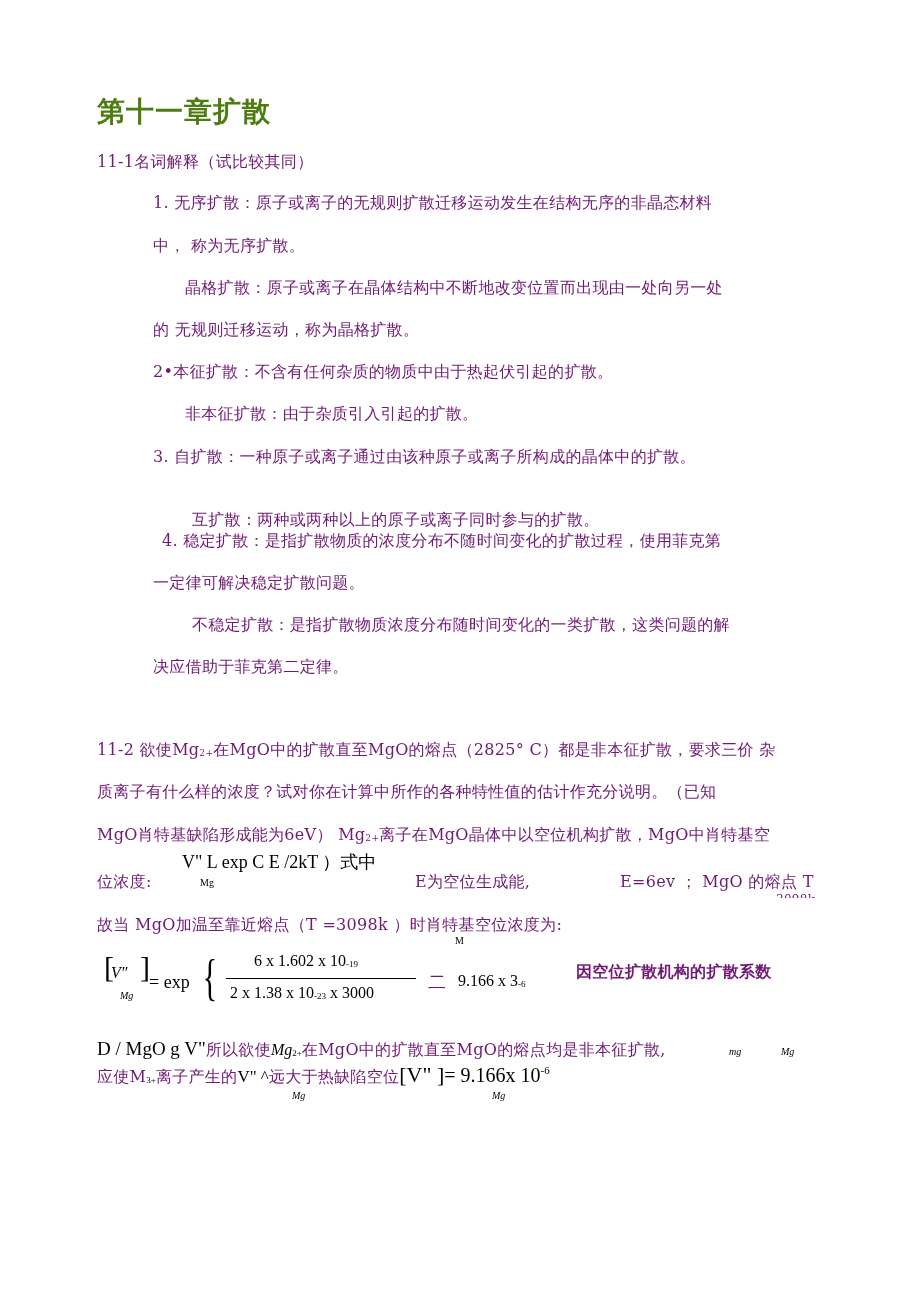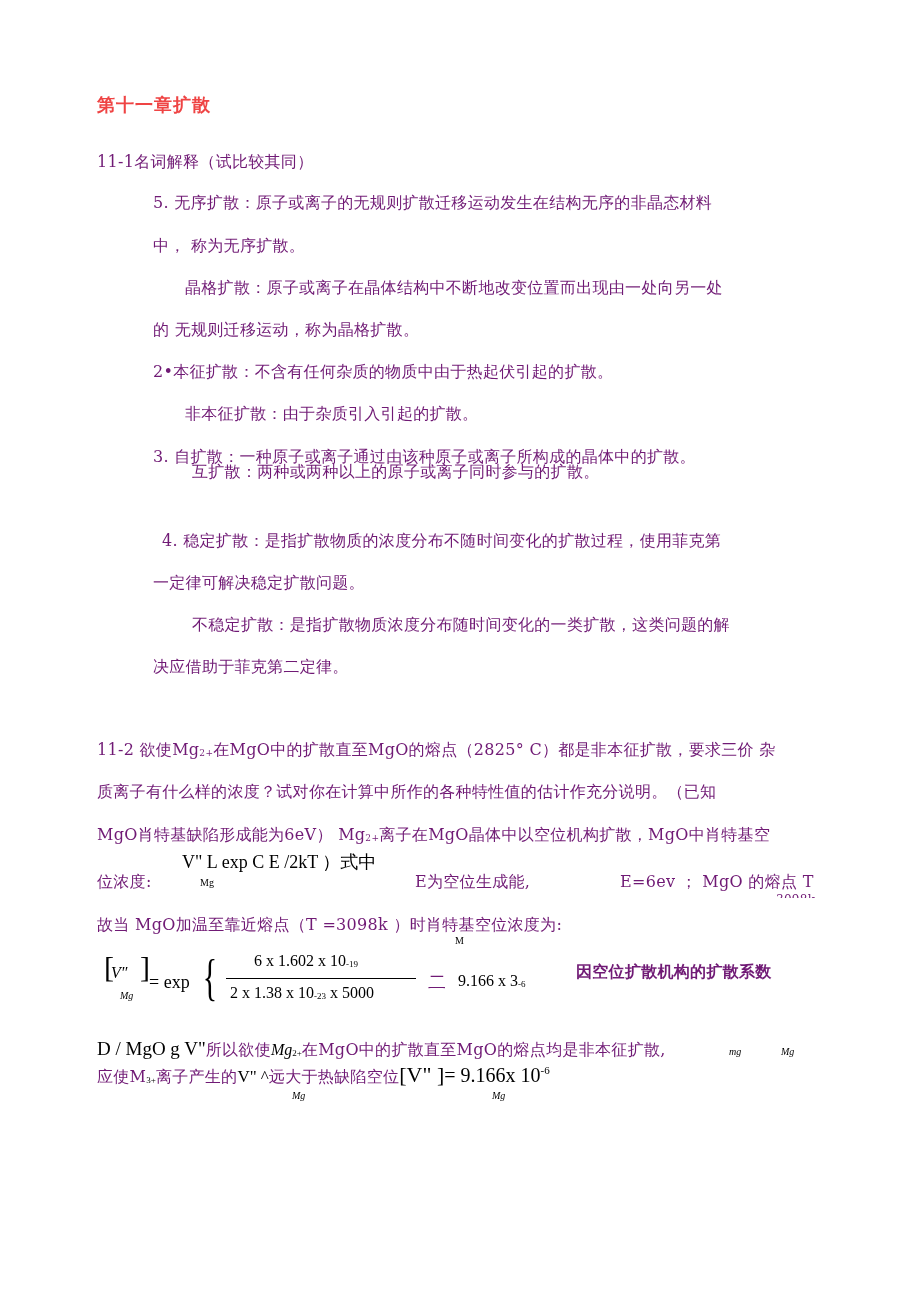--- a/index.html
+++ b/index.html
@@ -10,47 +10,47 @@
     body {
       width: 920px;
       height: 1300px;
       position: relative;
       overflow: hidden;
       color: #111111;
       font-family: "DejaVu Serif", "Liberation Serif", serif;
     }
     .abs { position: absolute; white-space: nowrap; }
     .cjk { font-family: "DejaVu Serif", "Liberation Serif", serif; font-size: 16px; color: #701a75; letter-spacing: 0.3px; }
-    .title { font-family: "DejaVu Sans", "Liberation Sans", sans-serif; font-weight: bold; font-size: 18px; color: #ef4444; letter-spacing: 1px; }
+    .title { font-family: "DejaVu Sans", "Liberation Sans", sans-serif; font-weight: bold; font-size: 28px; color: #4d7c0f; letter-spacing: 1px; }
     .math { font-family: "Liberation Serif", "DejaVu Serif", serif; color: #000; }
     .sub { font-size: 9px; vertical-align: -1px; }
     .tiny { font-size: 10px; }
     .it { font-style: italic; }
     .bracket-big { font-family: "Liberation Serif", serif; font-size: 30px; line-height: 1; }
     .brace { font-family: "Liberation Serif", serif; font-size: 50px; line-height: 1; transform: scaleX(0.6); display: inline-block; }
     .frac-line { position: absolute; height: 1px; background: #000; }
   </style>
 </head>
 <body>
 
 <div class="abs title" style="left:97px; top:93px;">第十一章扩散</div>
 
 <div class="abs cjk" style="left:97px; top:152px;">11-1名词解释（试比较其同）</div>
 
-<div class="abs cjk" style="left:153px; top:193px;">5. 无序扩散：原子或离子的无规则扩散迁移运动发生在结构无序的非晶态材料</div>
+<div class="abs cjk" style="left:153px; top:193px;">1. 无序扩散：原子或离子的无规则扩散迁移运动发生在结构无序的非晶态材料</div>
 <div class="abs cjk" style="left:153px; top:236px;">中，  称为无序扩散。</div>
 
 <div class="abs cjk" style="left:185px; top:278px;">晶格扩散：原子或离子在晶体结构中不断地改变位置而出现由一处向另一处</div>
 <div class="abs cjk" style="left:153px; top:320px;">的 无规则迁移运动，称为晶格扩散。</div>
 
 <div class="abs cjk" style="left:153px; top:362px;">2•本征扩散：不含有任何杂质的物质中由于热起伏引起的扩散。</div>
 <div class="abs cjk" style="left:185px; top:404px;">非本征扩散：由于杂质引入引起的扩散。</div>
 
 <div class="abs cjk" style="left:153px; top:447px;">3.   自扩散：一种原子或离子通过由该种原子或离子所构成的晶体中的扩散。</div>
-<div class="abs cjk" style="left:192px; top:462px;text-align:center;">互扩散：两种或两种以上的原子或离子同时参与的扩散。</div>
+<div class="abs cjk" style="left:192px; top:510px;text-align:center;">互扩散：两种或两种以上的原子或离子同时参与的扩散。</div>
 
 <div class="abs cjk" style="left:162px; top:531px;">4. 稳定扩散：是指扩散物质的浓度分布不随时间变化的扩散过程，使用菲克第</div>
 <div class="abs cjk" style="left:153px; top:573px;">一定律可解决稳定扩散问题。</div>
 
 <div class="abs cjk" style="left:192px; top:615px;">不稳定扩散：是指扩散物质浓度分布随时间变化的一类扩散，这类问题的解</div>
 <div class="abs cjk" style="left:153px; top:657px;">决应借助于菲克第二定律。</div>
 
 <div class="abs cjk" style="left:97px; top:740px;">
   <span>11-2 欲使Mg</span><span class="sub">2+</span><span>在MgO中的扩散直至MgO的熔点（2825° C）都是非本征扩散，要求三价 杂</span>
 </div>
@@ -76,21 +76,21 @@
 <div class="abs math" style="left:104px; top:950px; width:700px; height:70px;">
   <span class="abs bracket-big" style="left:0; top:2px;">[</span>
   <span class="abs it" style="left:7px; top:14px; font-size:16px;">V″</span>
   <span class="abs it" style="left:16px; top:40px; font-size:10px;">Mg</span>
   <span class="abs bracket-big" style="left:36px; top:2px;">]</span>
   <span class="abs" style="left:45px; top:22px; font-size:18px;text-align:center;">= exp</span>
   <span class="abs brace" style="left:94px; top:2px;">{</span>
 
   <span class="abs" style="left:150px; top:2px; font-size:16px;"><span>6 x 1.602 x 10</span><span class="sub">-19</span></span>
   <div class="frac-line" style="left:122px; top:28px; width:190px;"></div>
-  <span class="abs" style="left:126px; top:34px; font-size:16px;"><span>2 x 1.38 x 10</span><span class="sub">-23</span><span> x 5000</span></span>
+  <span class="abs" style="left:126px; top:34px; font-size:16px;"><span>2 x 1.38 x 10</span><span class="sub">-23</span><span> x 3000</span></span>
 
   <span class="abs cjk" style="left:324px; top:20px; font-size:18px;">二</span>
   <span class="abs" style="left:354px; top:22px; font-size:16px;"><span>9.166 x 3</span><span class="sub">-6</span></span>
   <span class="abs cjk" style="left:472px; top:12px;font-weight:bold;">因空位扩散机构的扩散系数</span>
 </div>
 
 <div class="abs" style="left:97px; top:1038px;">
   <span class="math" style="font-size:19px;">D / MgO g V"</span><span class="cjk">所以欲使</span><span class="math it" style="font-size:16px;">Mg</span><span class="math sub">2+</span><span class="cjk">在MgO中的扩散直至MgO的熔点均是非本征扩散,</span>
 </div>
 <div class="abs math it tiny" style="left:729px; top:1046px;">mg</div>

